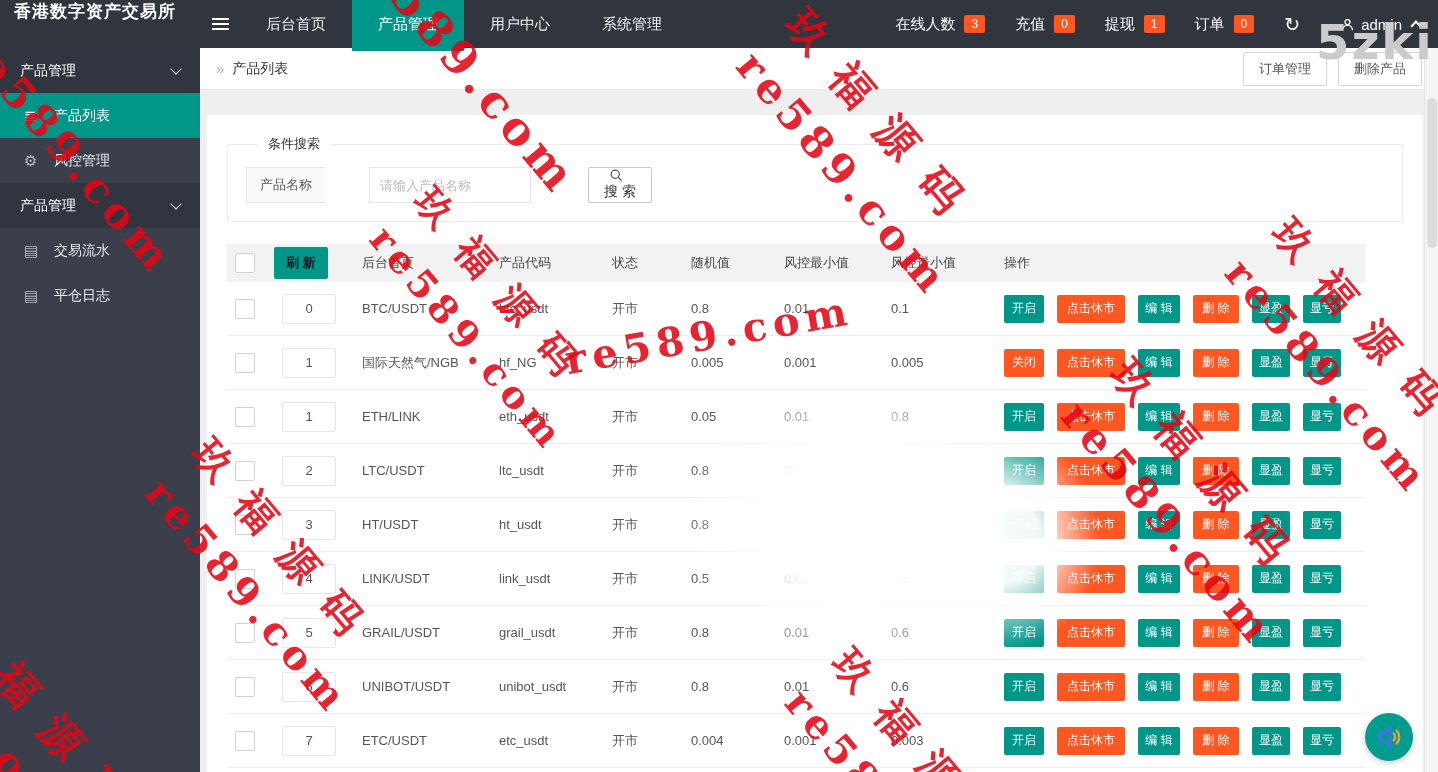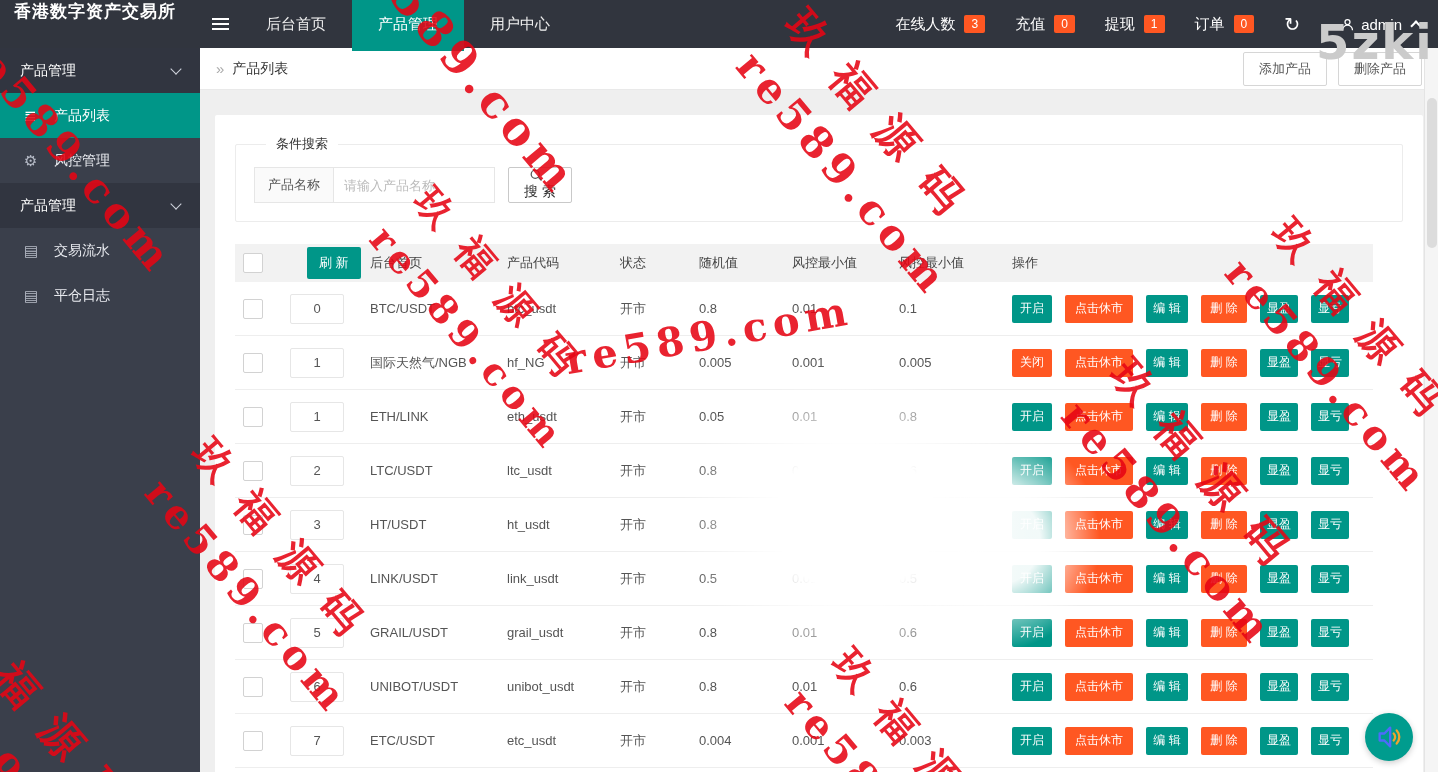--- a/index.html
+++ b/index.html
@@ -33,44 +33,44 @@
   .side-item.active .s-icon { color:#fff; }
 
   
   .main { position:absolute; left:200px; top:48px; width:1238px; height:724px; }
   .breadcrumb-bar { height:42px; background:#fff; border-bottom:1px solid #e9e9e9; display:flex; align-items:center; padding:0 16px; }
   .bc-arrow { color:#aaa; font-size:15px; margin-right:8px; }
   .bc-title { color:#333; font-size:14px; }
   .bc-actions { margin-left:auto; display:flex; }
   .btn-outline { background:#fff; border:1px solid #d6d6d6; border-radius:2px; color:#555; font-size:13px; padding:7px 15px; margin-left:11px; cursor:pointer; }
 
-  .content { padding:25px 15px 0 15px; height:536px; }
+  .content { padding:25px 15px 0 7px; height:536px; }
   .panel { background:#fff; border-radius:2px; padding:20px; height:700px; }
 
   fieldset.search-fs { border:1px solid #ececec; border-radius:2px; padding:14px 18px 18px 18px; }
   fieldset.search-fs legend { font-size:13px; color:#333; padding:0 10px; margin-left:12px; }
-  .search-row { display:flex; align-items:center; }
+  .search-row { display:flex; align-items:center;gap:44px; }
   .ig-label { height:36px; line-height:34px; padding:0 13px; background:#fafafa; border:1px solid #e6e6e6; border-right:none; font-size:13px; color:#555; }
   .ig-input { height:36px; width:162px; border:1px solid #e6e6e6; padding:0 10px; font-size:13px; color:#666; outline:none; }
   .ig-input::placeholder { color:#bbb; }
   .search-btn { margin-left:13px; height:36px; padding:0 15px; background:#fff; border:1px solid #c9c9c9; border-radius:2px; font-size:14px; color:#333; display:flex; align-items:center; cursor:pointer;flex-direction:column; }
   .search-btn svg { margin-right:7px; }
 
   
   .ptable { width:1138px; margin-top:22px; font-size:13px; }
   .thead { display:flex; align-items:center; height:38px; background:#f2f2f2; color:#444; }
   .trow { display:flex; align-items:center; height:54px; border-bottom:1px solid #eee; color:#555; background:#fff; }
   .cell { display:flex; align-items:center; }
   .col-check { width:45px; } .col-check .checkbox { margin-left:8px; }
   .col-sort { width:90px; }
   .col-title { width:137px; } .col-code { width:113px; } .col-status { width:79px; }
   .col-random { width:93px; } .col-min { width:107px; } .col-max { width:113px; }
   .col-actions { flex:1; }
   .checkbox { width:20px; height:20px; border:1px solid #d2d2d2; border-radius:2px; background:#fff; cursor:pointer; }
-  .refresh-btn { margin-left:27px; background:#009688; color:#ffffff; border:none; border-radius:2px; font-size:13px; padding:7px 12px; cursor:pointer; }
+  .refresh-btn { margin-left:2px; background:#009688; color:#0f172a; border:none; border-radius:2px; font-size:13px; padding:7px 12px; cursor:pointer;font-weight:bold; }
   .sort-input { margin-left:10px; width:54px; height:30px; border:1px solid #e6e6e6; border-radius:2px; text-align:center; font-size:13px; color:#555; outline:none; background:#fff; }
   .btn { border:none; border-radius:2px; color:#fff; font-size:12px; height:28px; margin-right:13px; cursor:pointer; white-space:nowrap; }
   .btn-teal { background:#009688; } .btn-orange { background:#ff5722; }
   .w40{min-width:40px;} .w68{min-width:68px;} .w42{min-width:42px;} .w46{min-width:46px;} .w38{min-width:38px;}
 
   
   .scroll-track { position:absolute; left:1424px; top:48px; width:14px; height:724px; background:#f5f5f5; border-left:1px solid #e4e4e4; z-index:18; }
   .scroll-thumb { position:absolute; left:2px; top:50px; width:10px; height:150px; background:#dcdcdc; border-radius:6px; }
   .float-btn { position:absolute; left:1365px; top:713px; width:48px; height:48px; border-radius:50%; background:#009c8e; display:flex; align-items:center; justify-content:center; z-index:60; cursor:pointer; box-shadow:0 2px 6px rgba(0,0,0,.2); }
 
@@ -89,20 +89,21 @@
   <div class="logo">香港数字资产交易所</div>
   <div class="menu-toggle">
       <i></i>
       <i></i>
       <i></i>
     </div>
   <nav class="tabs">
     <div class="tab">后台首页</div>
     <div class="tab active">产品管理</div>
     <div class="tab">用户中心</div>
+    <div class="tab">系统管理</div>
   </nav>
   <div class="topbar-right">
     <div class="stat">
       <span class="stat-label">在线人数</span>
       <span class="stat-badge">3</span>
     </div>
     <div class="stat">
       <span class="stat-label">充值</span>
       <span class="stat-badge">0</span>
     </div>
@@ -151,21 +152,21 @@
     <span class="s-icon">▤</span>
     <span>平仓日志</span>
   </div>
 </aside>
 
 <div class="main">
   <div class="breadcrumb-bar">
     <span class="bc-arrow">»</span>
     <span class="bc-title">产品列表</span>
     <div class="bc-actions">
-      <button class="btn-outline">添加产品</button>
+      <button class="btn-outline">订单管理</button>
       <button class="btn-outline">删除产品</button>
     </div>
   </div>
 
   <div class="content">
     <div class="panel">
 
       <fieldset class="search-fs">
         <legend>条件搜索</legend>
         <div class="search-row">

